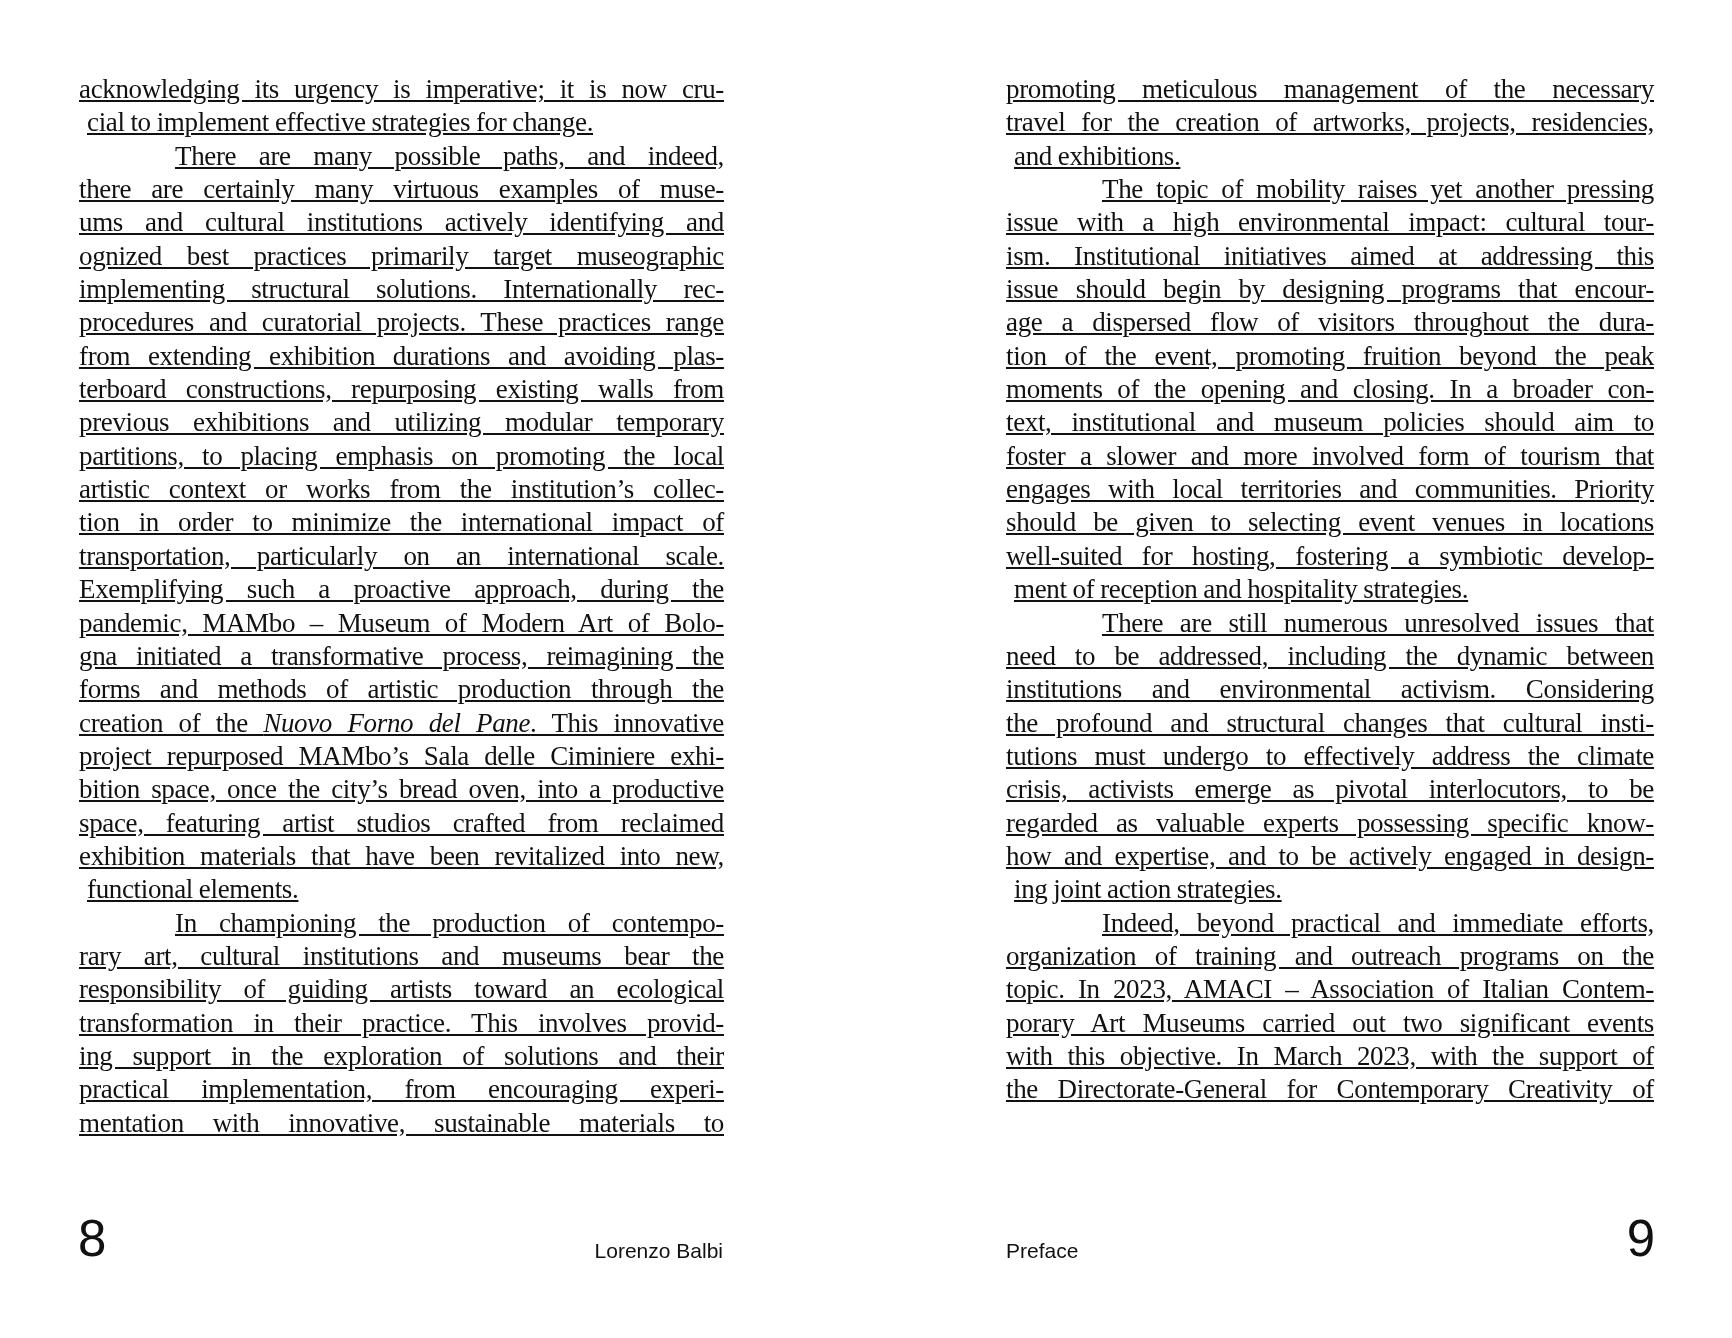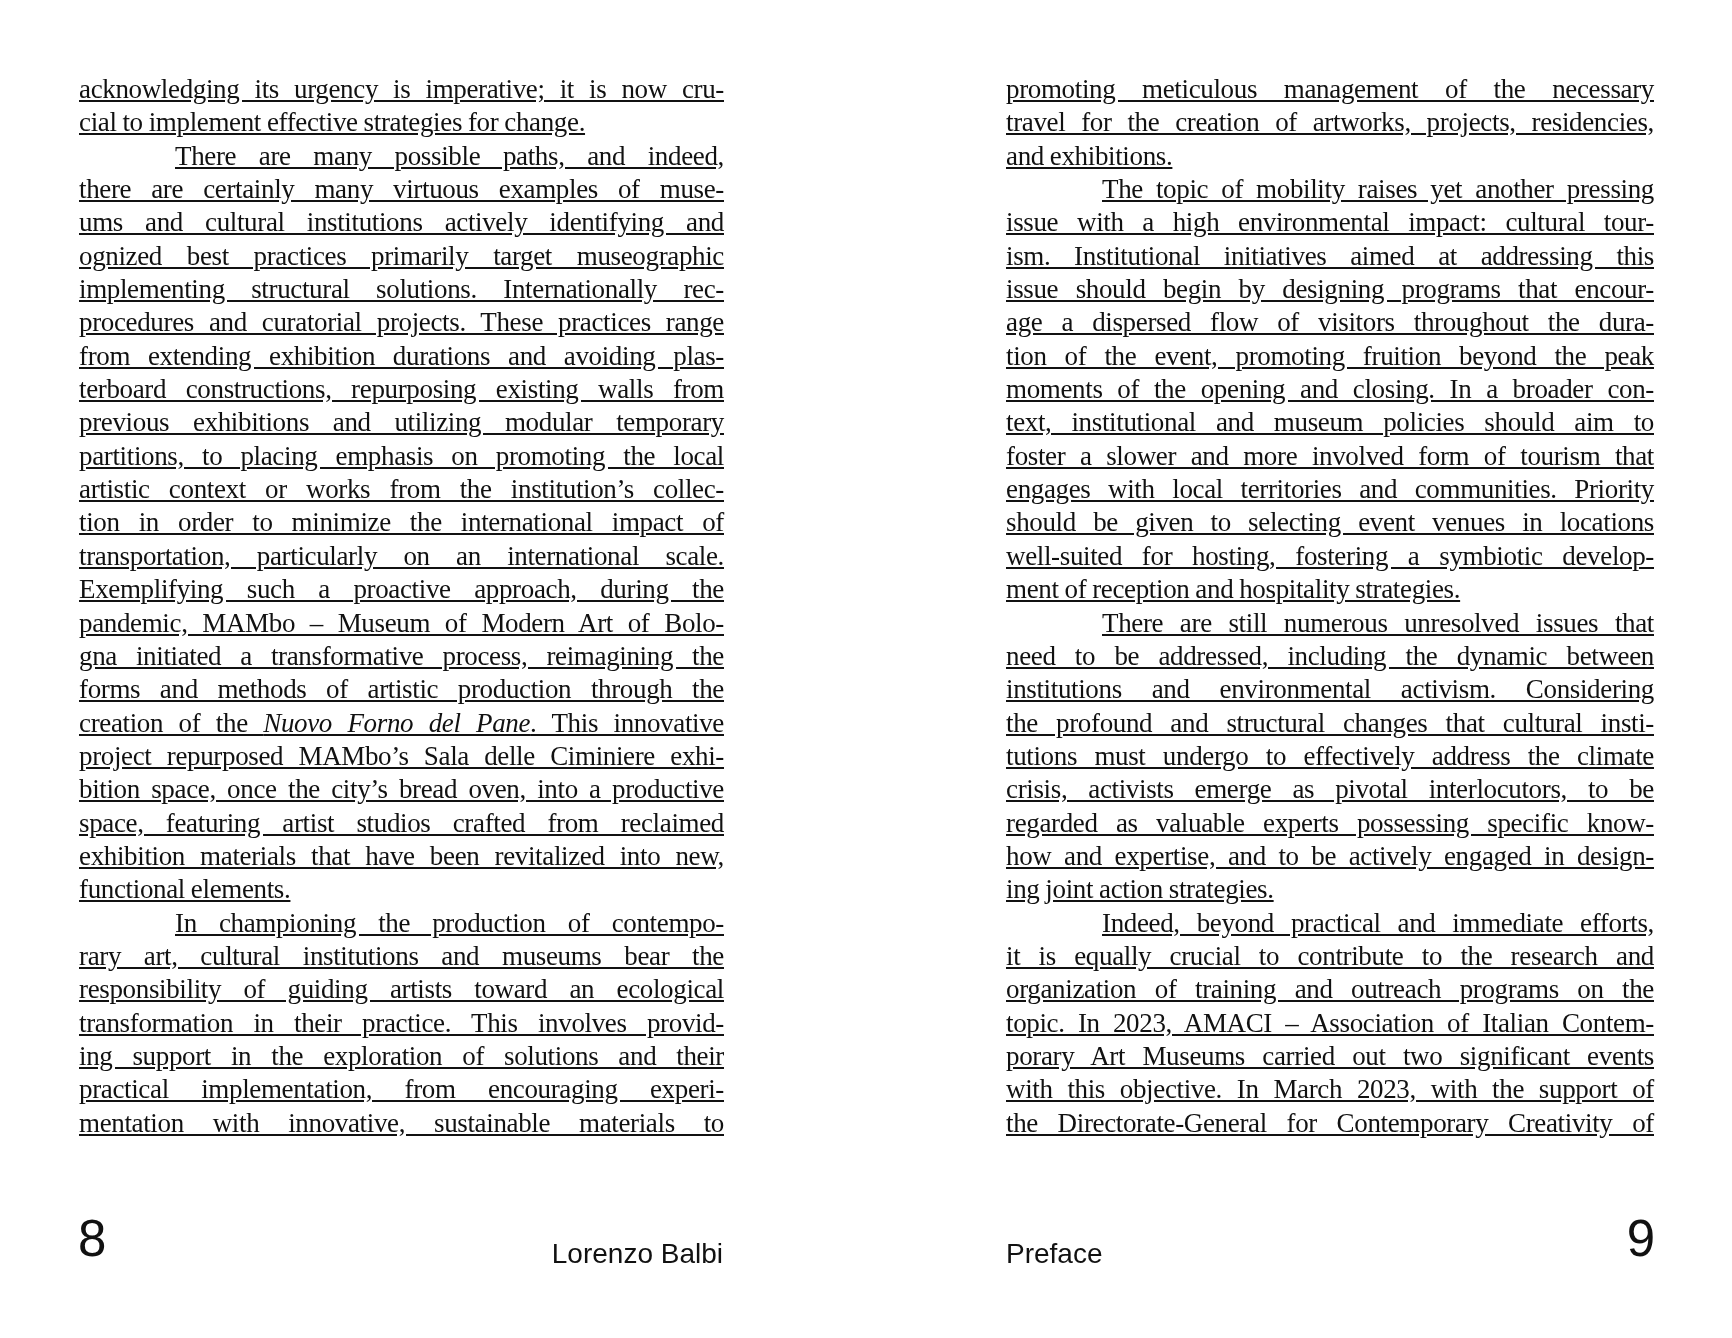--- a/index.html
+++ b/index.html
@@ -41,20 +41,21 @@
     white-space: nowrap;
     text-align: justify;
     text-align-last: justify;
     height: 33.35px;
     overflow: visible;
     letter-spacing: -0.35px;
     word-spacing: -0.5px;
   }
   .line.last {
     text-align-last: left;
+    margin-left: 8px;
   }
   .line.indent {
     padding-left: 96px;
   }
   .line em { font-style: italic; }
 
   .folio {
     position: absolute;
     font-family: "Liberation Sans", "DejaVu Sans", sans-serif;
     font-size: 51px;
@@ -62,21 +63,21 @@
     color: #111111;
     top: 1213px;
     font-weight: normal;
   }
   .page-left .folio { left: 78px; }
   .page-right .folio { right: 75px; text-align: right; }
 
   .running-head {
     position: absolute;
     font-family: "Liberation Sans", "DejaVu Sans", sans-serif;
-    font-size: 28px;
+    font-size: 21px;
     line-height: 1;
     color: #111111;
     top: 1240px;
   }
   .page-left .running-head { right: 143px; text-align: right; }
   .page-right .running-head { left: 142px; }
 </style>
 </head>
 <body>
 
@@ -140,21 +141,20 @@
       <span class="line indent">There are still numerous unresolved issues that</span>
       <span class="line">need to be addressed, including the dynamic between</span>
       <span class="line">institutions and environmental activism. Considering</span>
       <span class="line">the profound and structural changes that cultural insti-</span>
       <span class="line">tutions must undergo to effectively address the climate</span>
       <span class="line">crisis, activists emerge as pivotal interlocutors, to be</span>
       <span class="line">regarded as valuable experts possessing specific know-</span>
       <span class="line">how and expertise, and to be actively engaged in design-</span>
       <span class="line last">ing joint action strategies.</span>
       <span class="line indent">Indeed, beyond practical and immediate efforts,</span>
-      <span class="line">it is equally crucial to contribute to the research and</span>
       <span class="line">organization of training and outreach programs on the</span>
       <span class="line">topic. In 2023, AMACI – Association of Italian Contem-</span>
       <span class="line">porary Art Museums carried out two significant events</span>
       <span class="line">with this objective. In March 2023, with the support of</span>
       <span class="line">the Directorate-General for Contemporary Creativity of</span>
     </div>
   <div class="running-head">Preface</div>
   <div class="folio">9</div>
 </div>
 

